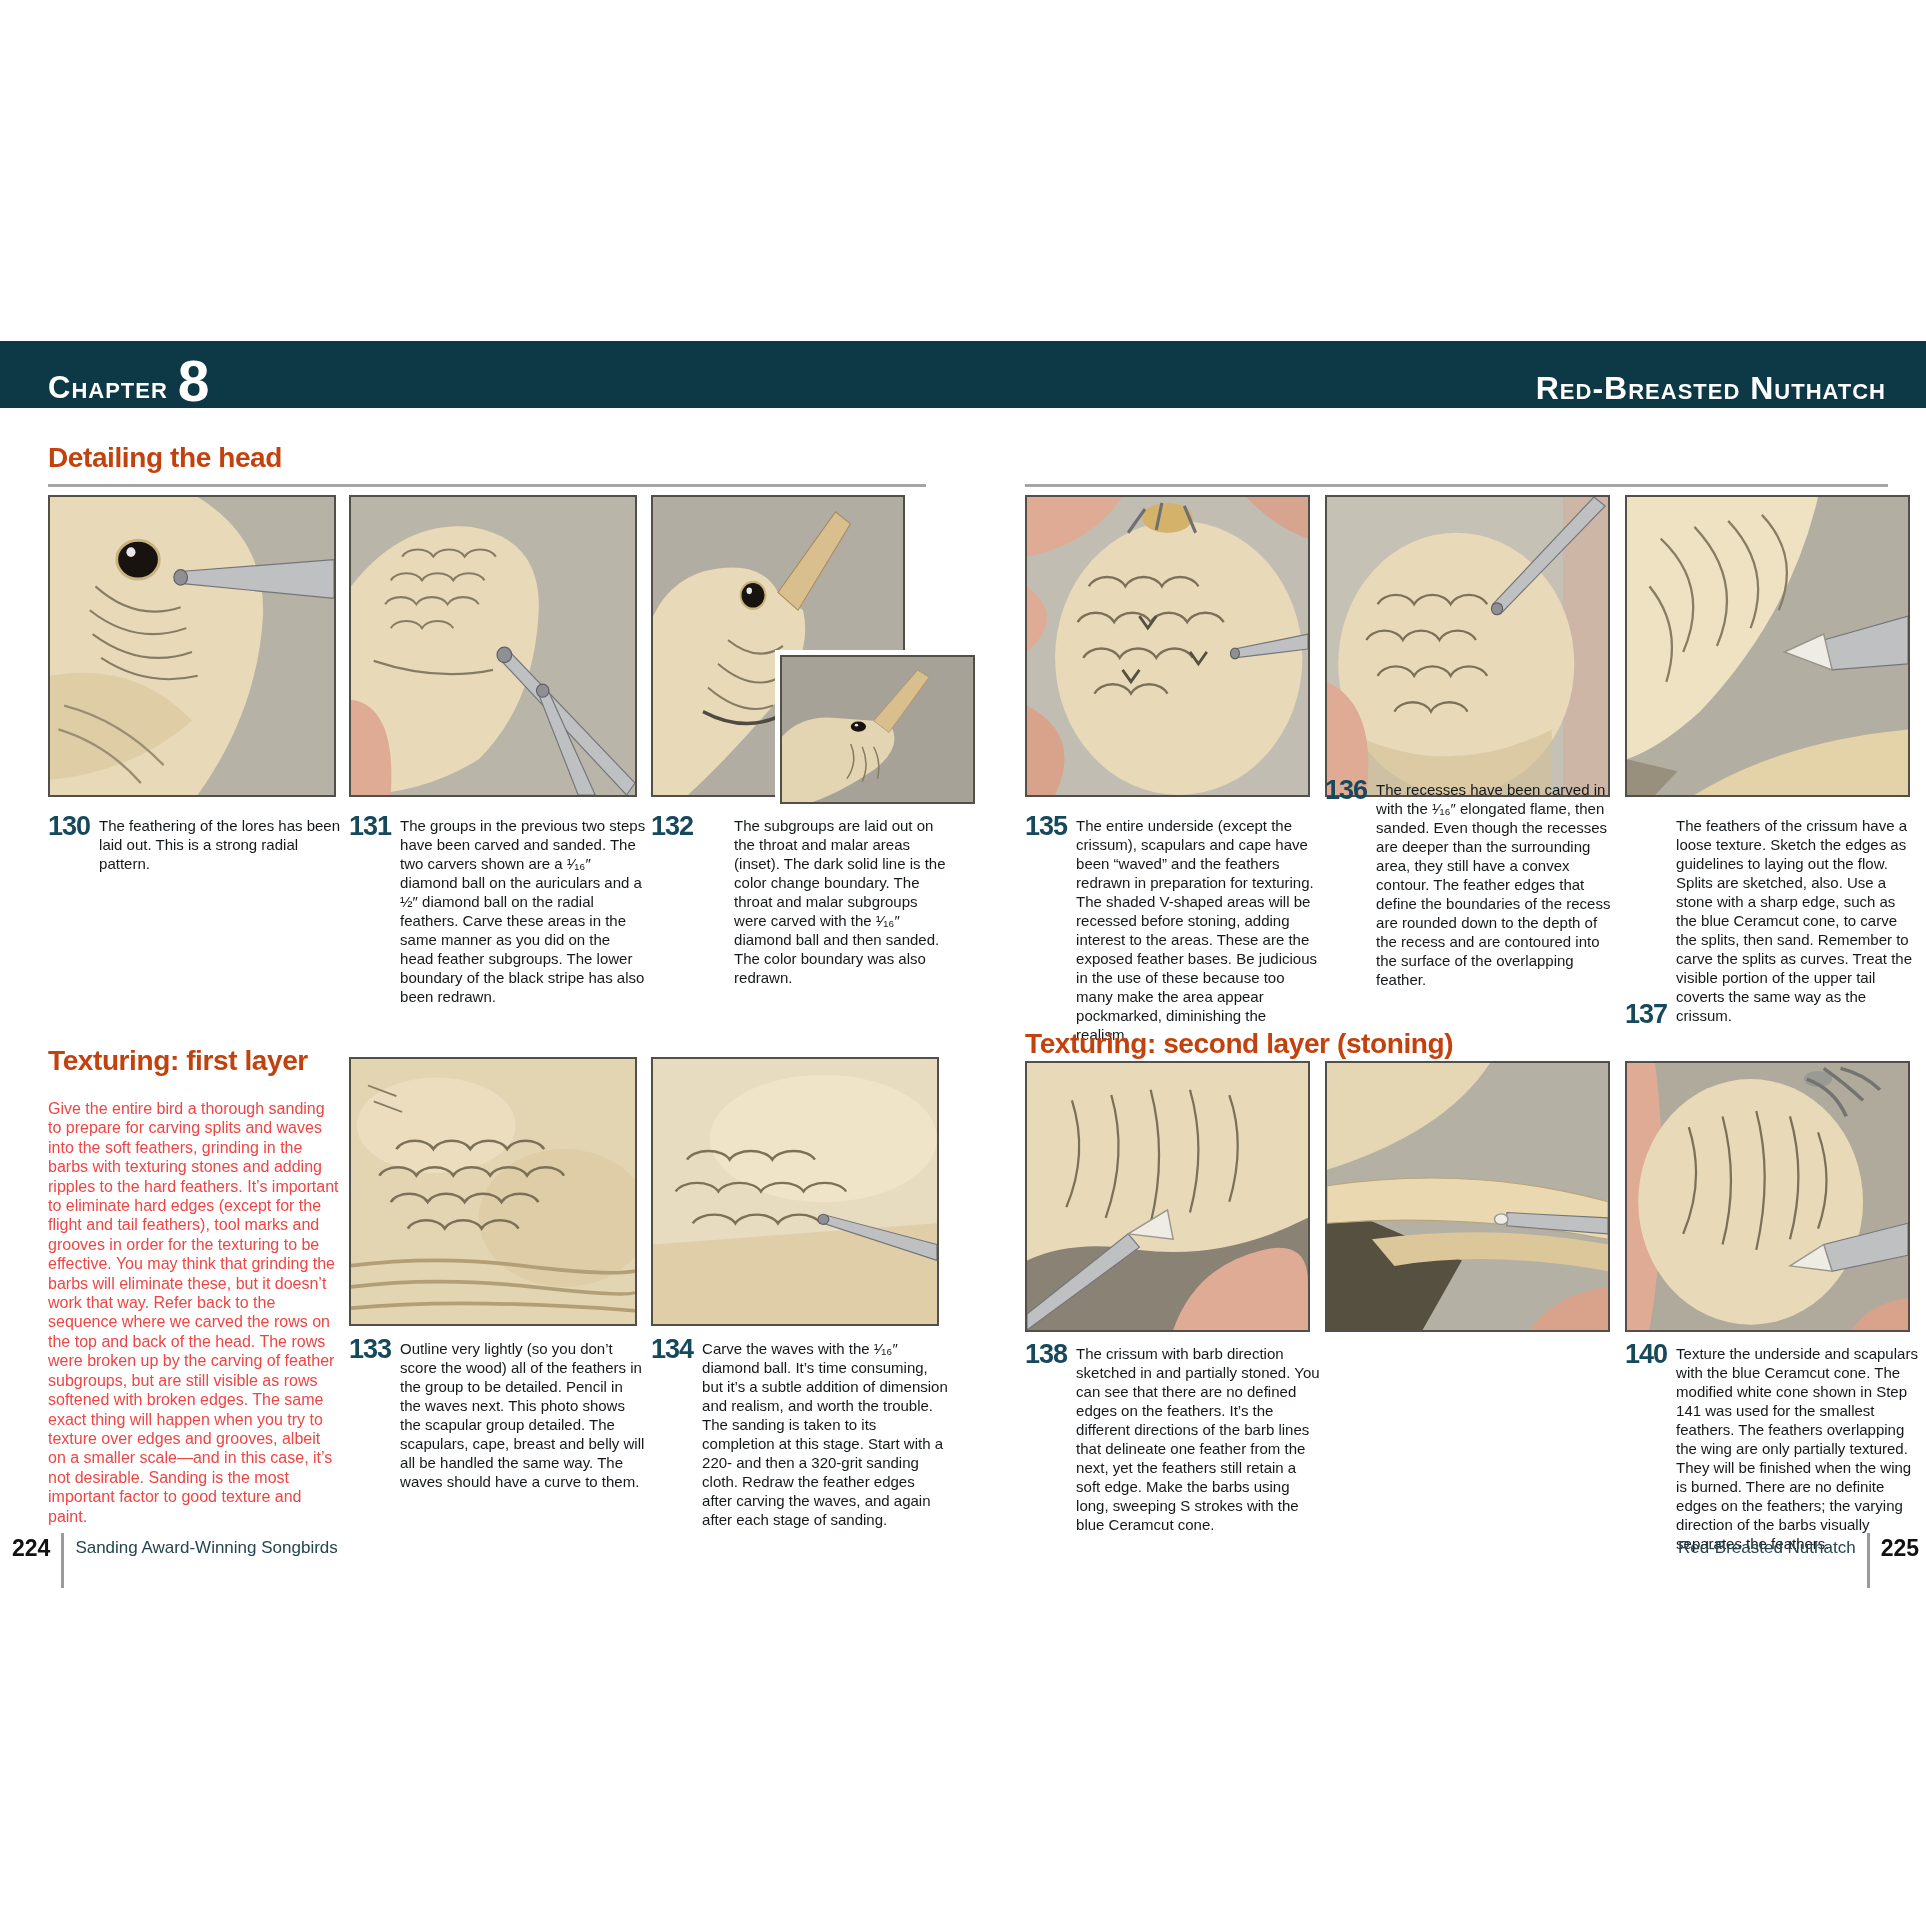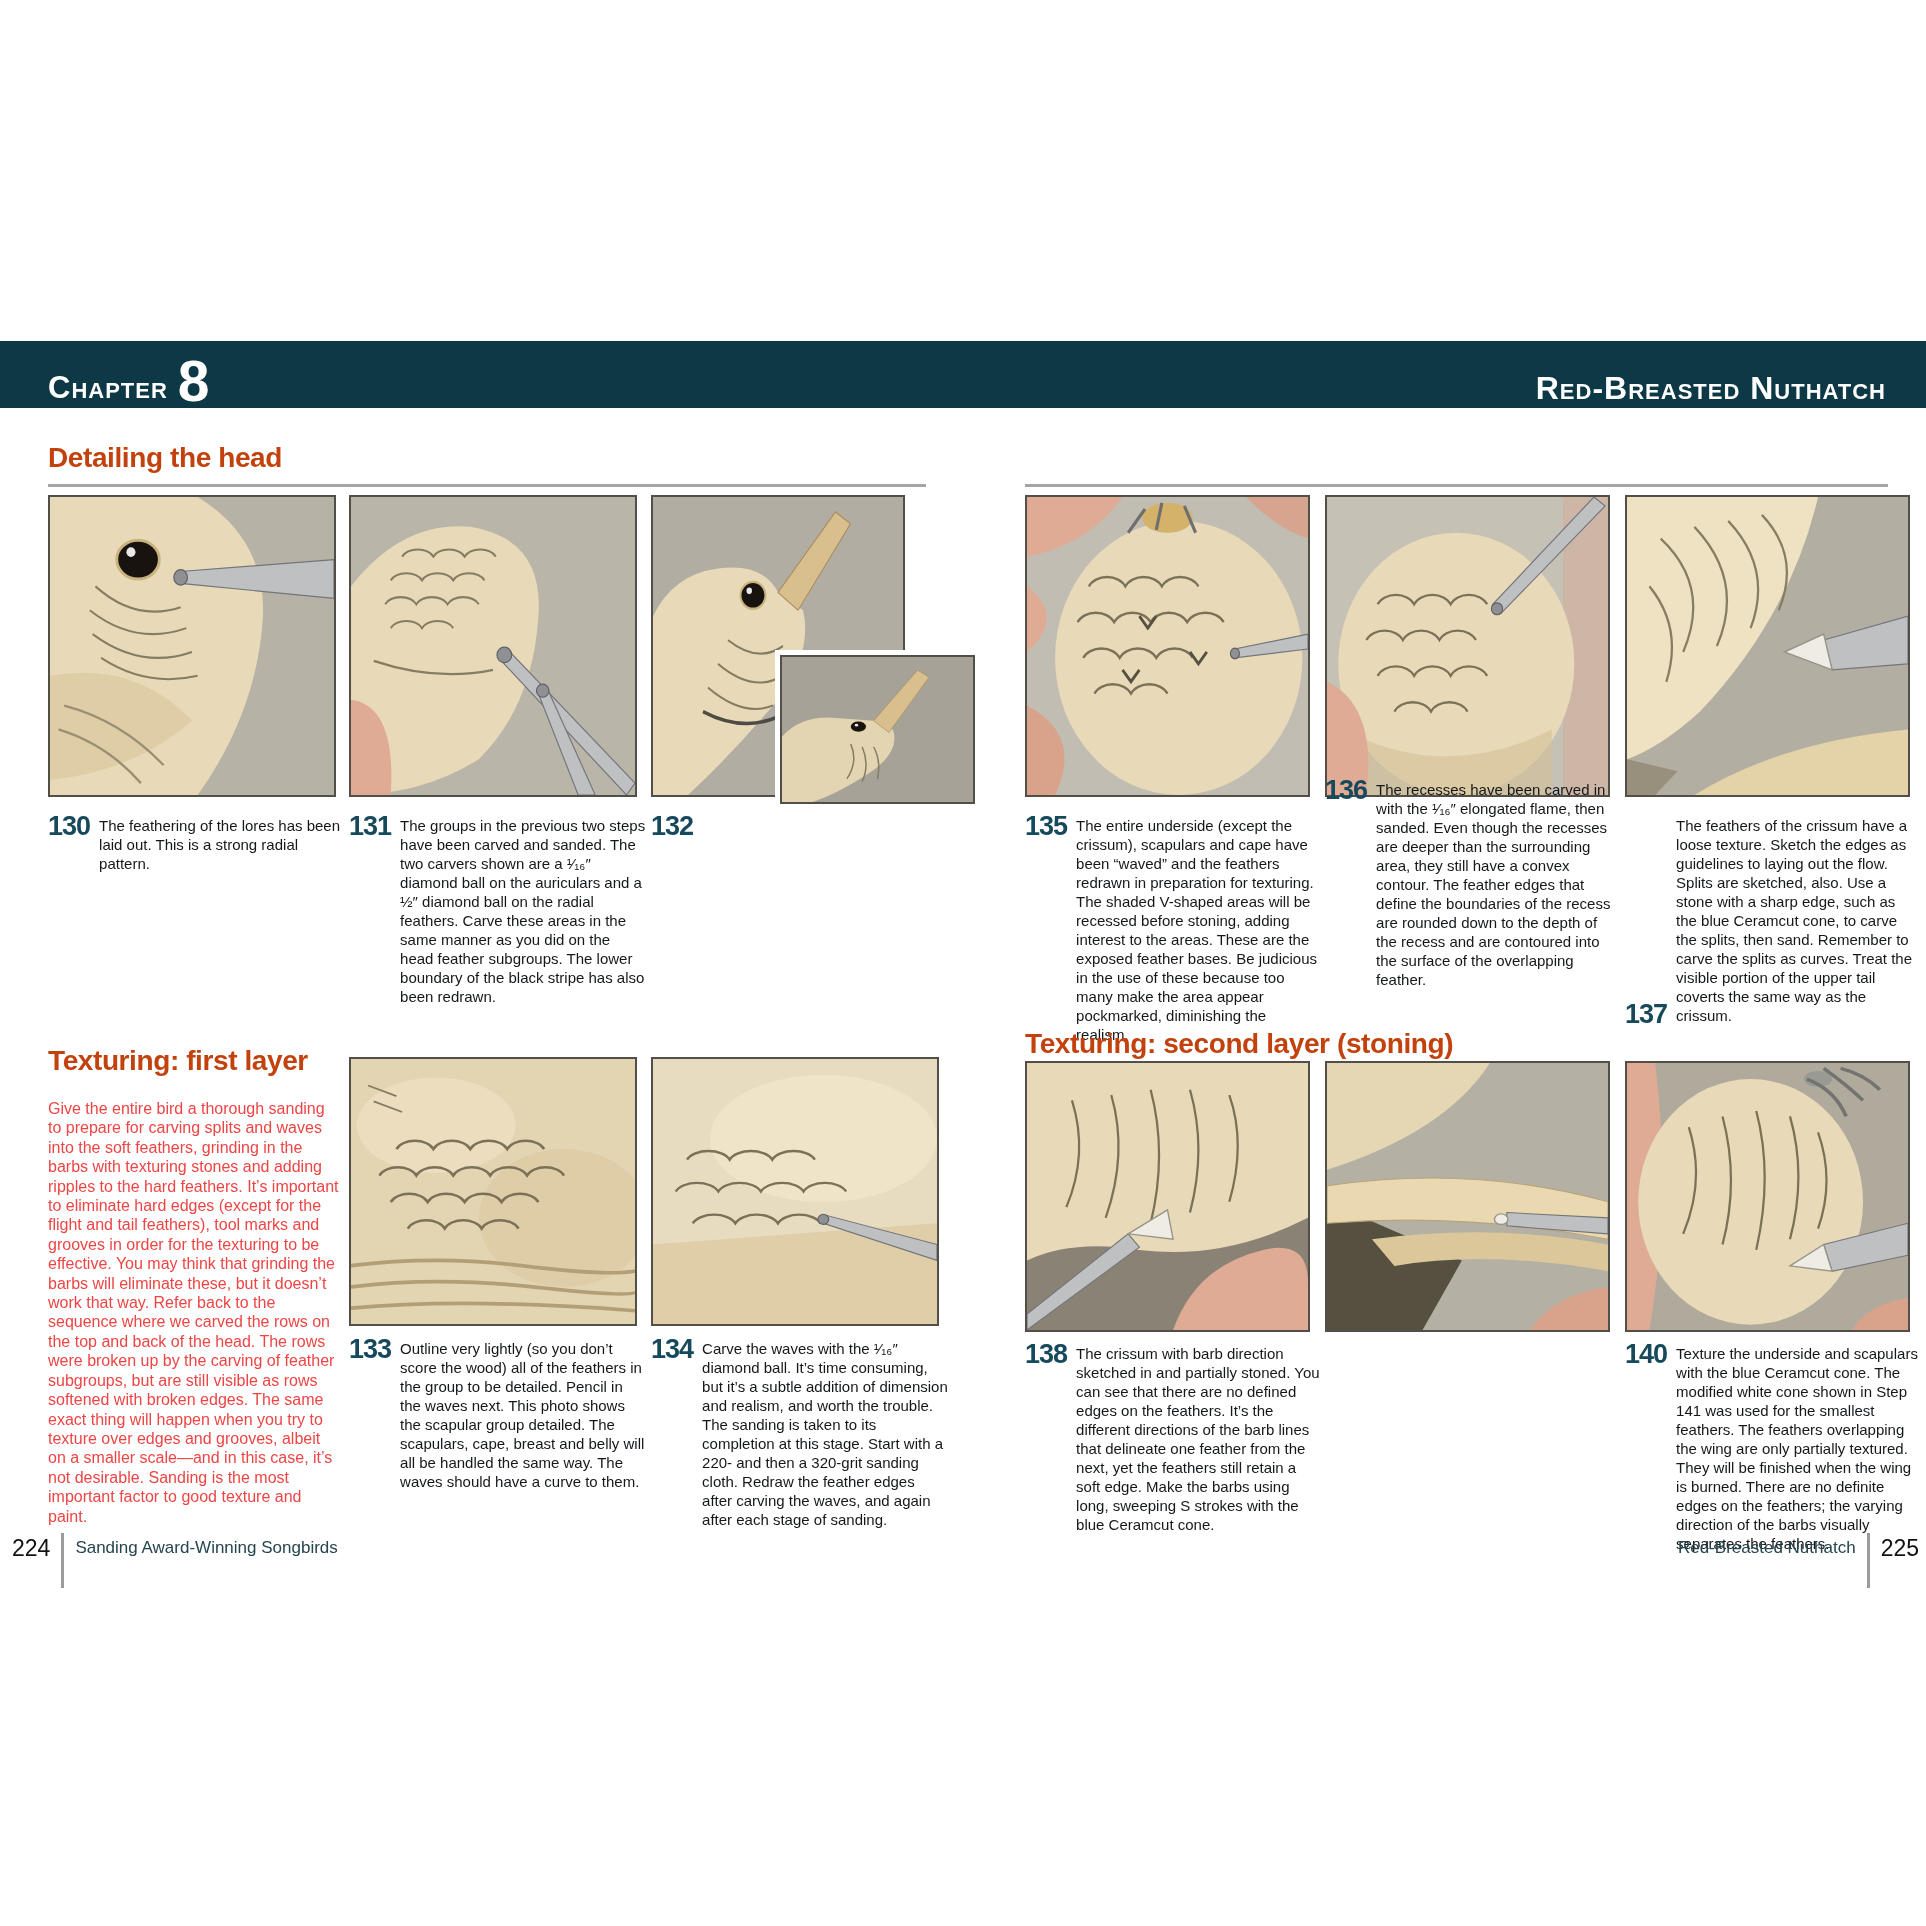--- a/index.html
+++ b/index.html
@@ -25,21 +25,21 @@
   
   .photo{position:absolute;border:2px solid #514f47;background:#b7b2a6;overflow:hidden;box-sizing:border-box;}
   .photo svg{display:block;width:100%;height:100%;}
   .inset{outline:5px solid #ffffff;z-index:3;}
   
   .caption{position:absolute;display:flex;align-items:flex-start;}
   .step-num{font-weight:bold;font-size:27px;line-height:21px;color:#17495c;margin-right:9px;letter-spacing:-1px;flex:0 0 auto;}
   .step-text{font-size:15px;line-height:19px;color:#15181a;margin:0;}
   
   .footer{position:absolute;top:1533px;display:flex;align-items:flex-start;}
-  .footer .pagenum{font-weight:normal;font-size:23px;line-height:30px;color:#111;text-align:center;}
+  .footer .pagenum{font-weight:bold;font-size:23px;line-height:30px;color:#111;text-align:center;}
   .footer .vbar{width:3px;height:55px;background:#9b9b9b;margin:0 11px;}
   .footer .ftitle{font-size:17px;line-height:30px;color:#25454f;}
 </style>
 </head>
 <body>
 
 <div class="sheet">
 
   <div class="header-bar">
     <div class="chapter-wrap">
@@ -149,20 +149,21 @@
   <div class="caption" style="left:48px;top:816px;width:297px;">
     <span class="step-num">130</span>
     <p class="step-text">The feathering of the lores has been laid out. This is a strong radial pattern.</p>
   </div>
   <div class="caption" style="left:349px;top:816px;width:297px;">
     <span class="step-num">131</span>
     <p class="step-text">The groups in the previous two steps have been carved and sanded. The two carvers shown are a ¹⁄₁₆″ diamond ball on the auriculars and a ½″ diamond ball on the radial feathers. Carve these areas in the same manner as you did on the head feather subgroups. The lower boundary of the black stripe has also been redrawn.</p>
   </div>
   <div class="caption" style="left:651px;top:816px;width:297px;gap:32px;">
     <span class="step-num">132</span>
+    <p class="step-text">The subgroups are laid out on the throat and malar areas (inset). The dark solid line is the color change boundary. The throat and malar subgroups were carved with the ¹⁄₁₆″ diamond ball and then sanded. The color boundary was also redrawn.</p>
   </div>
   <div class="caption" style="left:1025px;top:816px;width:295px;">
     <span class="step-num">135</span>
     <p class="step-text">The entire underside (except the crissum), scapulars and cape have been “waved” and the feathers redrawn in preparation for texturing. The shaded V-shaped areas will be recessed before stoning, adding interest to the areas. These are the exposed feather bases. Be judicious in the use of these because too many make the area appear pockmarked, diminishing the realism.</p>
   </div>
   <div class="caption" style="left:1325px;top:780px;width:295px;">
     <span class="step-num">136</span>
     <p class="step-text">The recesses have been carved in with the ¹⁄₁₆″ elongated flame, then sanded. Even though the recesses are deeper than the surrounding area, they still have a convex contour. The feather edges that define the boundaries of the recess are rounded down to the depth of the recess and are contoured into the surface of the overlapping feather.</p>
   </div>
   <div class="caption" style="left:1625px;top:816px;width:295px;align-items:flex-end;">

